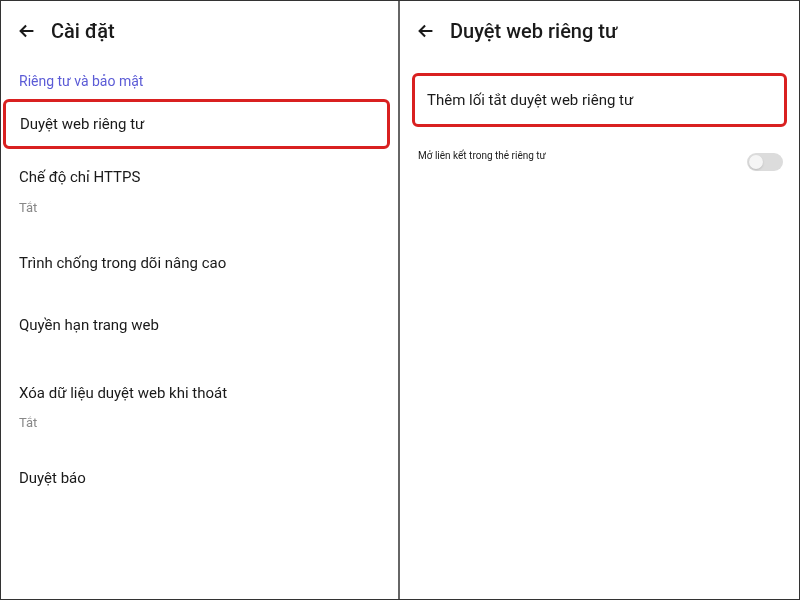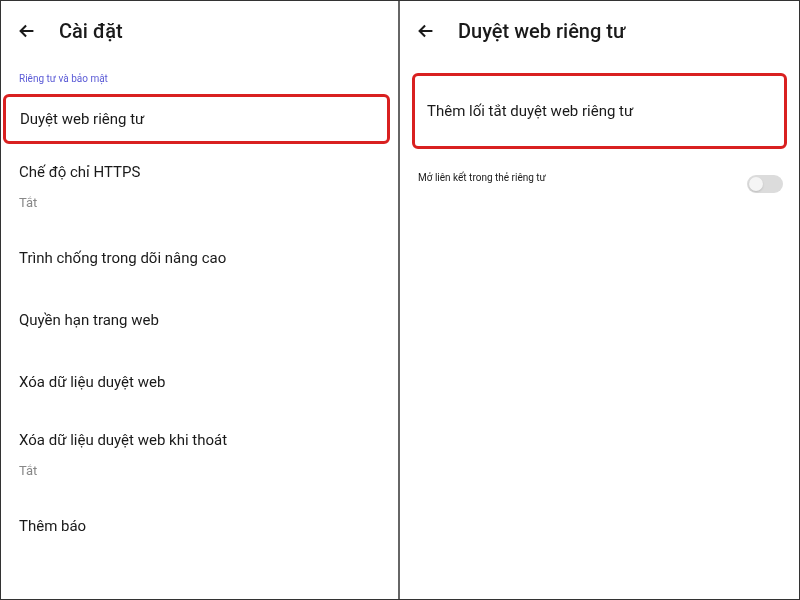--- a/index.html
+++ b/index.html
@@ -22,42 +22,42 @@
       position: relative;
       overflow: hidden;
     }
     .panel-left {
       border-right: 2px solid #666;
     }
     .header {
       display: flex;
       align-items: center;
       padding: 18px 14px 18px 14px;
-      gap: 20px;
+      gap: 12px;
     }
     .back-arrow {
       width: 24px;
       height: 24px;
       display: flex;
       align-items: center;
       justify-content: center;
       cursor: pointer;
     }
     .back-arrow svg {
       width: 22px;
       height: 22px;
     }
     .header-title {
       font-size: 20px;
       font-weight: 500;
       color: #1a1a1a;
     }
     .section-header {
       padding: 12px 18px 8px 18px;
-      font-size: 10px;
+      font-size: 14px;
       color: #5b5bd6;
     }
     .list-item {
       padding: 16px 18px;
       cursor: pointer;
     }
     .list-item-title {
       font-size: 15px;
       color: #1a1a1a;
       line-height: 1.35;
@@ -150,52 +150,49 @@
   </div>
 
   <div class="spacer-md"></div>
 
   <div class="list-item">
     <div class="list-item-title">Quyền hạn trang web</div>
   </div>
 
   <div class="spacer-md"></div>
 
-  <div class="list-item">
-    <div class="list-item-title">Xóa dữ liệu duyệt web</div>
-  </div>
 
   <div class="spacer-sm"></div>
 
   <div class="list-item">
     <div class="list-item-title">Xóa dữ liệu duyệt web khi thoát</div>
     <div class="list-item-sub">Tắt</div>
   </div>
 
   <div class="spacer-sm"></div>
 
   <div class="list-item">
-    <div class="list-item-title">Thêm báo</div>
+    <div class="list-item-title">Duyệt báo</div>
   </div>
 </div>
 
 <div class="panel">
   <div class="header">
     <div class="back-arrow">
       <svg viewBox="0 0 24 24" fill="none" stroke="#1a1a1a" stroke-width="2.2">
         <path d="M19 12H5M11 18l-6-6 6-6"></path>
       </svg>
     </div>
     <div class="header-title">Duyệt web riêng tư</div>
   </div>
 
   <div style="height:12px"></div>
 
   <div style="margin: 0 12px 0 12px;">
-    <div class="highlight-box" style="margin:0; padding:25px 12px;">
+    <div class="highlight-box" style="margin:0; padding:14px 12px;">
       <div class="list-item-title">Thêm lối tắt duyệt web riêng tư</div>
     </div>
   </div>
 
   <div style="height:8px"></div>
 
   <div class="toggle-row">
     <div class="toggle-row-text">
       <div class="toggle-row-title">Mở liên kết trong thẻ riêng tư</div>
     </div>

